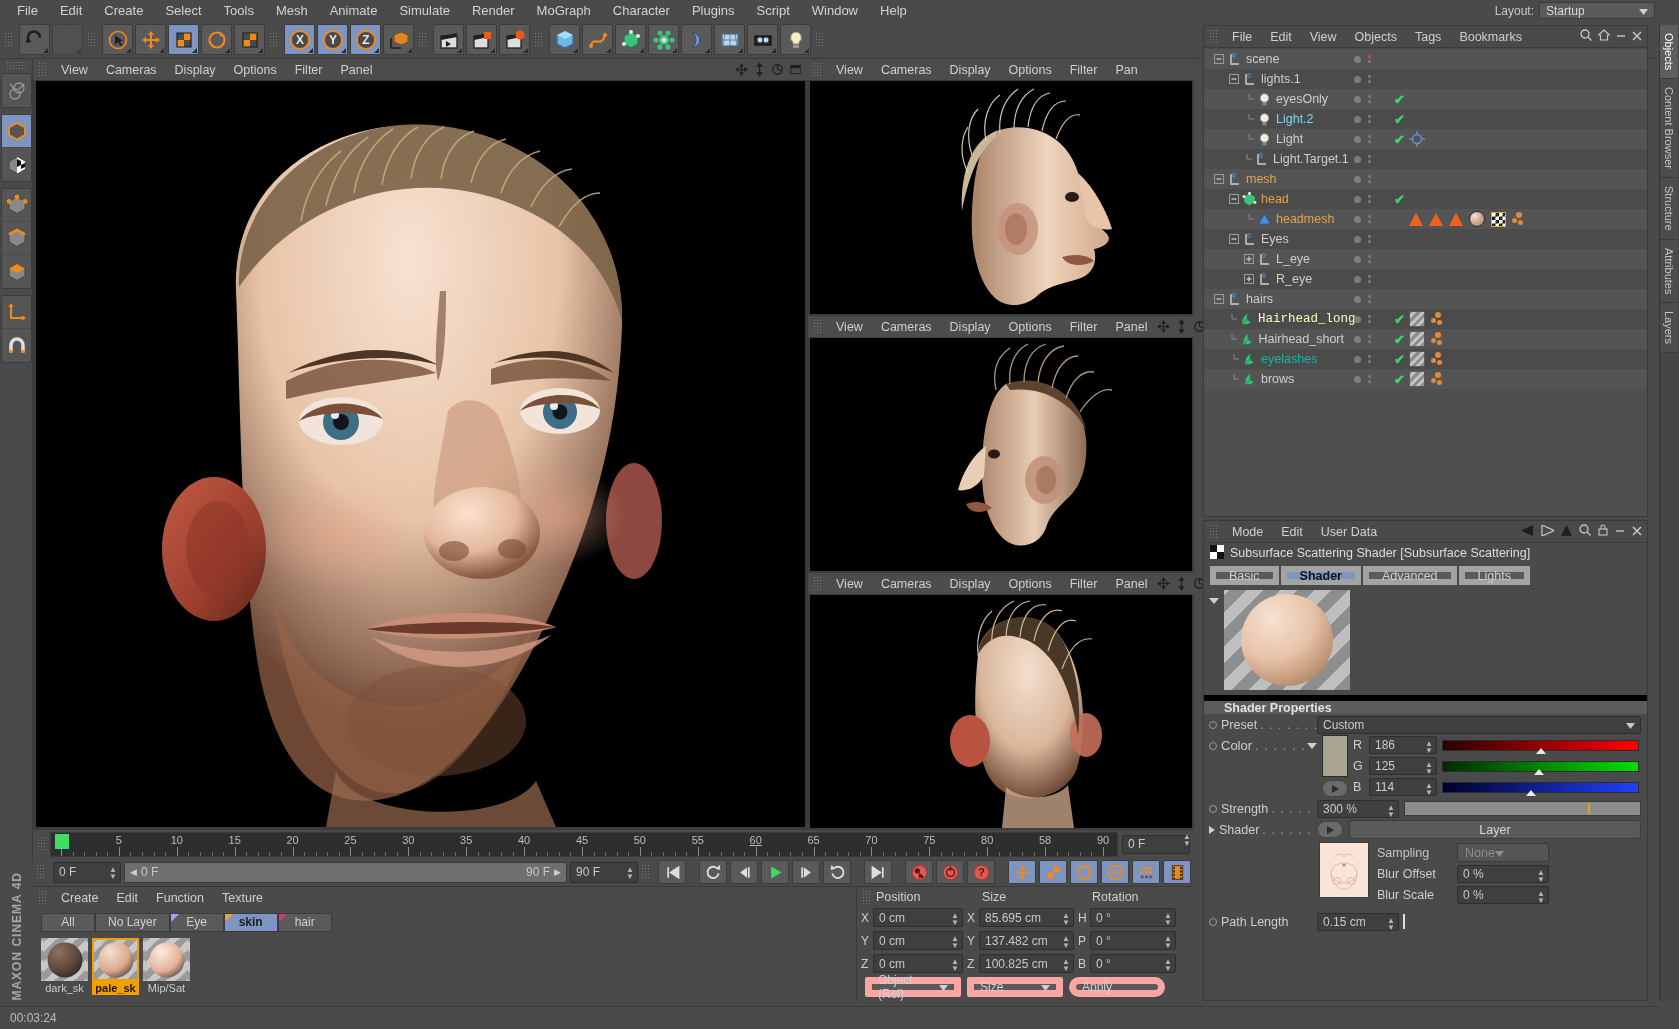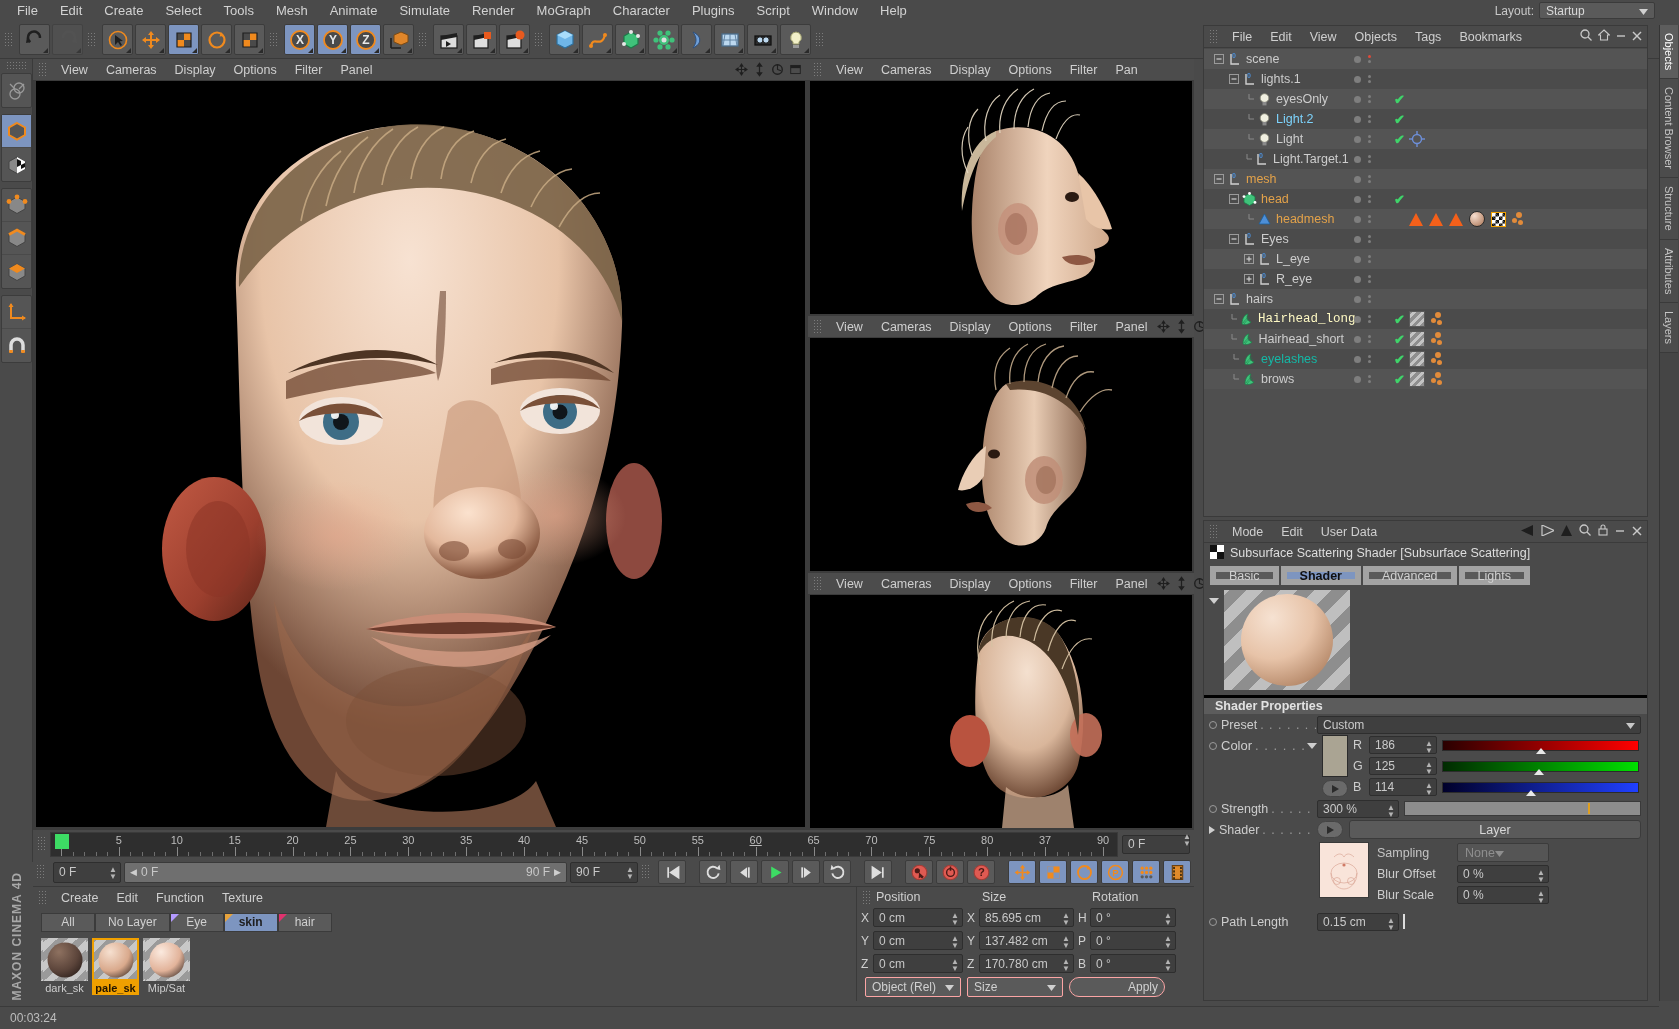--- a/index.html
+++ b/index.html
@@ -94,21 +94,21 @@
   .matitem.sel .matname { background:#f0a000; color:#221500; font-weight:bold; }
 
   
   #coords { position:absolute; top:886px; left:856px; width:338px; height:115px; background:#4a4a4a;
     border-left:1px solid #3a3a3a; border-top:1px solid #3a3a3a; }
   .chead { display:flex; align-items:center; height:20px; font-size:12.5px; color:#cfcfcf; }
   .crow { display:flex; align-items:center; height:21px; margin-bottom:2px; padding-left:4px; }
   .caxis { width:12px; font-size:12px; color:#cfcfcf; }
   .cfield { height:19px; background:#3f3f3f; border:1px solid #2e2e2e; border-radius:2px;
     display:flex; align-items:center; padding-left:5px; font-size:12px; color:#c8c8c8; position:relative; margin-right:4px; }
-  .cdrop { height:20px; background:#5a5a5a; border:1px solid #fca5a5; border-radius:2px;
+  .cdrop { height:20px; background:#5a5a5a; border:7px solid #fca5a5; border-radius:2px;
     display:flex; align-items:center; padding:0 6px; font-size:12px; color:#d0d0d0; position:relative; }
   .cdrop .arw { margin-left:auto; }
 
   
   #objmgr { position:absolute; top:25px; left:1203px; width:445px; height:492px;
     background:#4a4a4a; border:1px solid #3a3a3a; }
   #objtree { position:absolute; top:23px; left:0; width:443px; height:467px; background:#4f4f4f; overflow:hidden; }
   .orow { height:20px; display:flex; align-items:center; position:relative; font-size:12.5px; }
   .orow:nth-child(odd) { background:#545454; }
   .orow:nth-child(even) { background:#4b4b4b; }
@@ -133,22 +133,22 @@
   .tagdots { position:relative; width:13px; height:15px; }
   .tagdots b { position:absolute; border-radius:50%; background:#e28b3a; display:block; }
 
   
   #attrmgr { position:absolute; top:520px; left:1203px; width:445px; height:481px;
     background:#4a4a4a; border:1px solid #3a3a3a; }
   .atabs { display:flex; gap:2px; padding:3px 0 0 6px; }
   .atab { height:19px; padding:0 13px; background:#5a5a5a; border:6px solid #a3a3a3;
     display:flex; align-items:center; font-size:12.5px; color:#d0d0d0; }
   .atab.sel { background:#7d95c0; color:#101010; font-weight:bold; }
-  .sectitle { background:#5c5c5c; height:19px; display:flex; align-items:center; padding-left:11px;
-    font-size:12.5px; color:#e2e2e2; font-weight:bold; border-top:3px solid #000000; }
+  .sectitle { background:#5c5c5c; height:19px; display:flex; align-items:center; padding-left:20px;
+    font-size:12.5px; color:#e2e2e2; font-weight:bold; border-top:6px solid #000000; }
   .prow { display:flex; align-items:center; height:21px; padding-left:5px; font-size:12.5px; }
   .plabel { width:95px; color:#cdcdcd; white-space:nowrap; overflow:hidden; display:flex; align-items:center; }
   .dotlead { flex:1; overflow:hidden; white-space:nowrap; color:#9a9a9a; margin-left:3px; letter-spacing:1px; }
   .circ { width:8px;height:8px;border:1px solid #9a9a9a; border-radius:50%; margin-right:4px; flex:0 0 8px; }
   .triR { width:0;height:0;border-top:4px solid transparent;border-bottom:4px solid transparent;
     border-left:6px solid #cfcfcf; margin-right:4px; flex:0 0 6px; }
   .triD { width:0;height:0;border-left:5px solid transparent;border-right:5px solid transparent;
     border-top:6px solid #cfcfcf; }
   .pfield { height:18px; background:#3f3f3f; border:1px solid #2e2e2e; border-radius:2px;
     display:flex; align-items:center; padding-left:5px; font-size:12px; color:#cacaca; position:relative; }
@@ -881,21 +881,21 @@
         <div class="tick" style="left: 901.489px; height: 4px; background: rgb(110, 110, 110);"></div>
         <div class="tick" style="left: 913.067px; height: 4px; background: rgb(110, 110, 110);"></div>
         <div class="tick" style="left: 924.644px; height: 4px; background: rgb(110, 110, 110);"></div>
         <div class="tick" style="left: 936.222px; height: 9px;"></div>
         <div class="tlab" style="left: 936.222px;">80</div>
         <div class="tick" style="left: 947.8px; height: 4px; background: rgb(110, 110, 110);"></div>
         <div class="tick" style="left: 959.378px; height: 4px; background: rgb(110, 110, 110);"></div>
         <div class="tick" style="left: 970.956px; height: 4px; background: rgb(110, 110, 110);"></div>
         <div class="tick" style="left: 982.533px; height: 4px; background: rgb(110, 110, 110);"></div>
         <div class="tick" style="left: 994.111px; height: 9px;"></div>
-        <div class="tlab" style="left: 994.111px;">37</div>
+        <div class="tlab" style="left: 994.111px;">58</div>
         <div class="tick" style="left: 1005.69px; height: 4px; background: rgb(110, 110, 110);"></div>
         <div class="tick" style="left: 1017.27px; height: 4px; background: rgb(110, 110, 110);"></div>
         <div class="tick" style="left: 1028.84px; height: 4px; background: rgb(110, 110, 110);"></div>
         <div class="tick" style="left: 1040.42px; height: 4px; background: rgb(110, 110, 110);"></div>
         <div class="tick" style="left: 1052px; height: 9px;"></div>
         <div class="tlab" style="left: 1052px;">90</div>
         <div id="playhead" class="" style="position: absolute; top: 1px; left: 4px; width: 14px; height: 15px; background: rgb(61, 220, 100);"></div>
       </div>
   <div id="tlfield">
     <span>0 F</span>
@@ -1128,21 +1128,21 @@
           </div>
         </div>
         <div class="crow">
           <div class="caxis">Z</div>
           <div class="cfield" style="width: 90px;">
             <span>0 cm</span>
             <span class="spin">▲<br>▼</span>
           </div>
           <div class="caxis">Z</div>
           <div class="cfield" style="width: 95px;">
-            <span>170.780 cm</span>
+            <span>100.825 cm</span>
             <span class="spin">▲<br>▼</span>
           </div>
           <div class="caxis">B</div>
           <div class="cfield" style="width: 86px;">
             <span>0 °</span>
             <span class="spin">▲<br>▼</span>
           </div>
         </div>
       </div>
   <div class="crow" style="gap:6px;padding-left:8px;">
@@ -1153,21 +1153,21 @@
               <polygon points="0,0 9,0 4.5,6" fill="#d0d0d0"></polygon>
             </svg></span>
     </div>
     <div class="cdrop" style="width:96px;">
       <span>Size</span>
       <span class="arw">
         <svg width="9" height="6">
               <polygon points="0,0 9,0 4.5,6" fill="#d0d0d0"></polygon>
             </svg></span>
     </div>
-    <div class="cdrop" style="width:96px;justify-content:flex-end;border-radius:10px;">
+    <div class="cdrop" style="width:96px;justify-content:flex-start;border-radius:10px;">
       <span>Apply</span>
     </div>
   </div>
 </div>
 
 <div id="objmgr">
   <div class="panelmenu" style="background:#4a4a4a;" id="objmenu">
         <div class="grip"></div>
     <div class="pmi">File</div>
         <div class="pmi">Edit</div>

